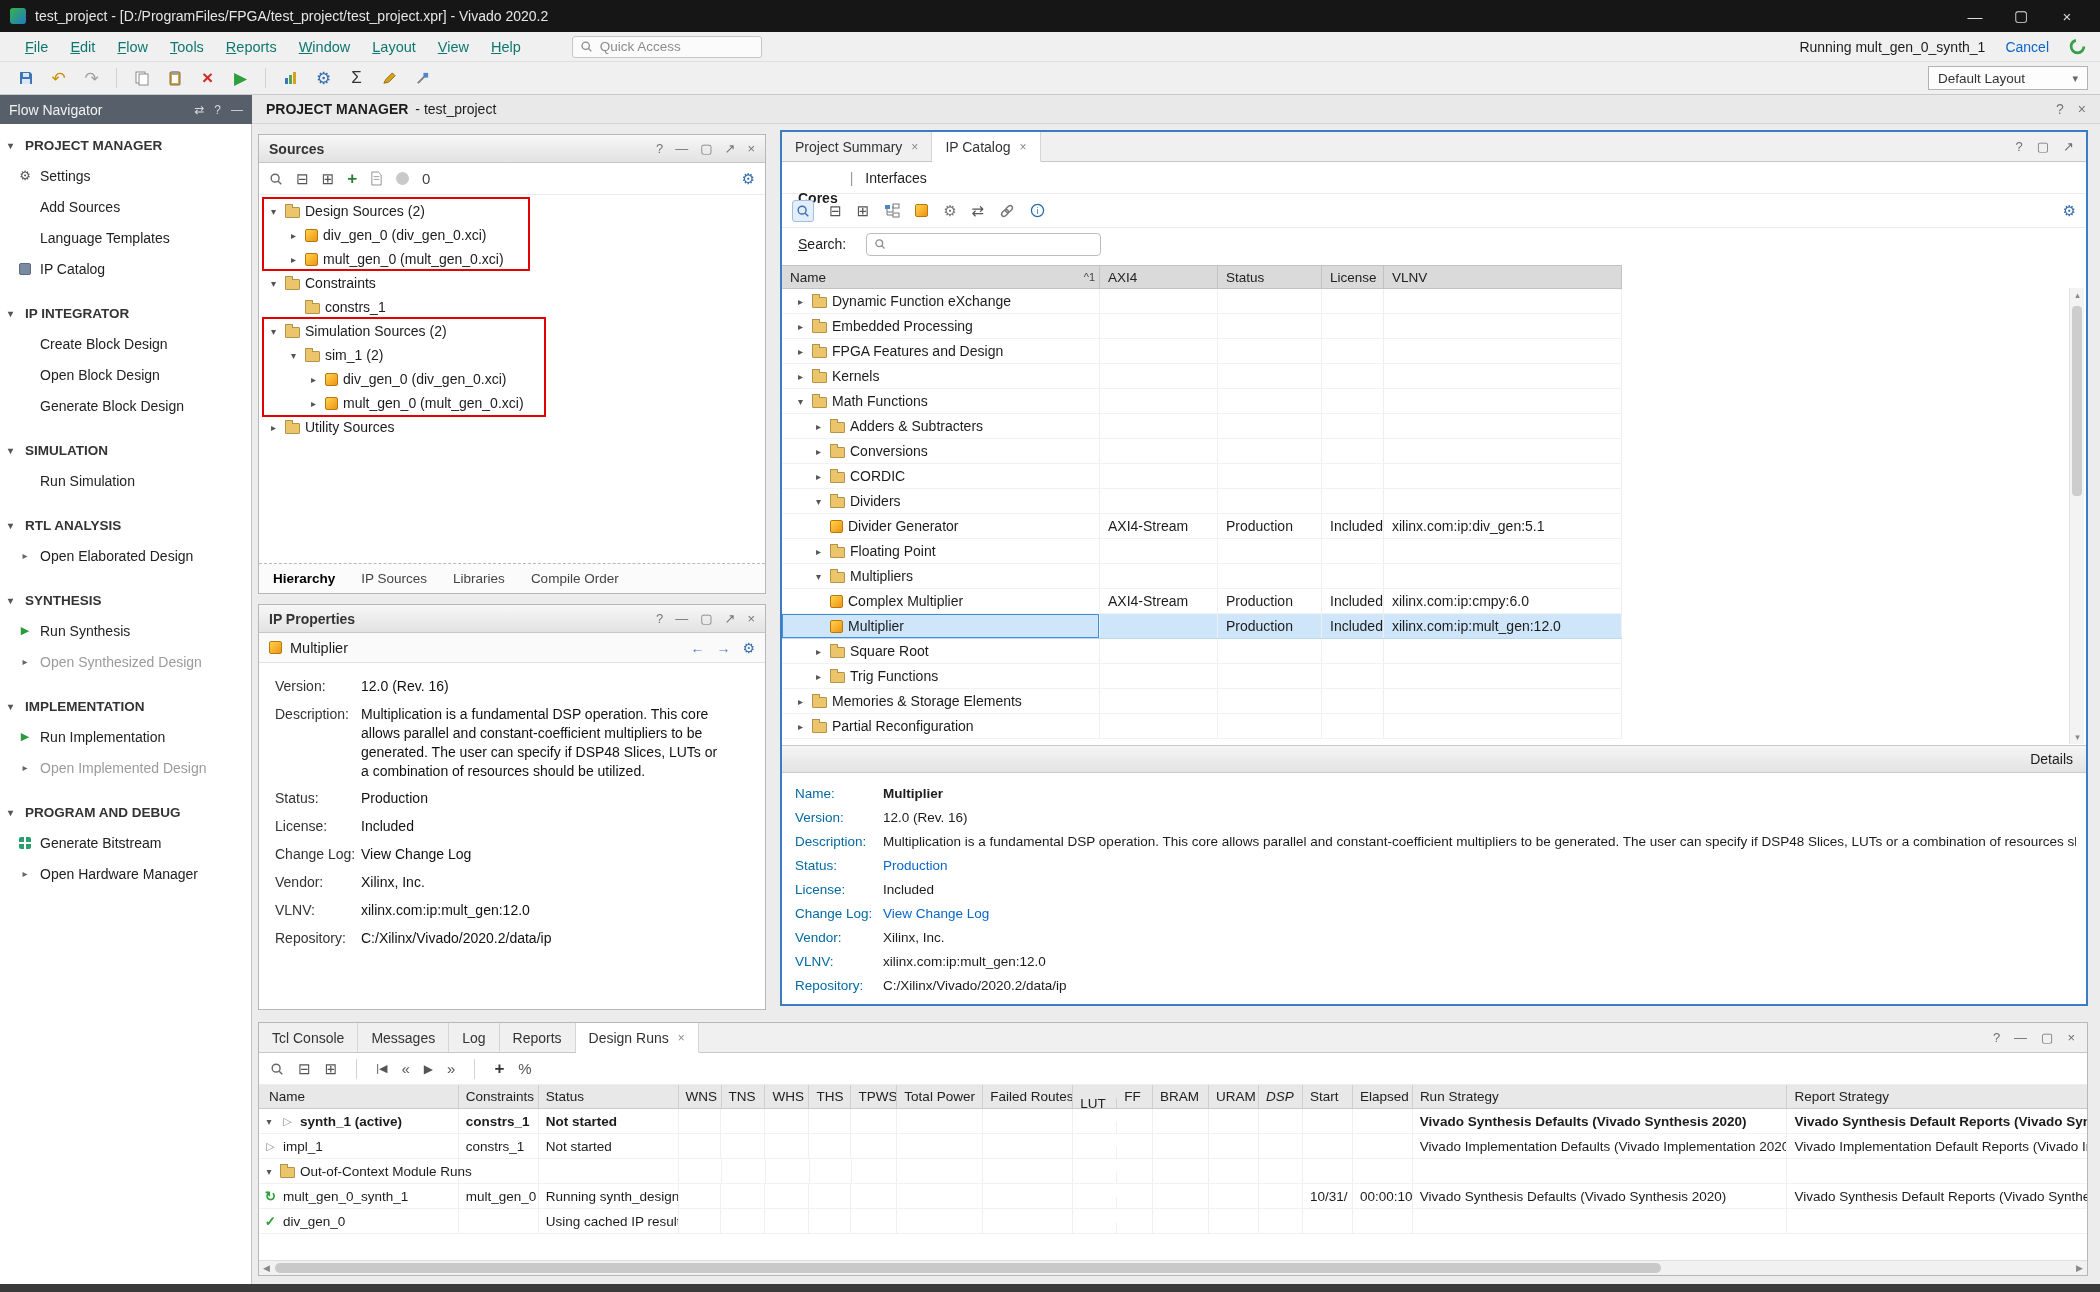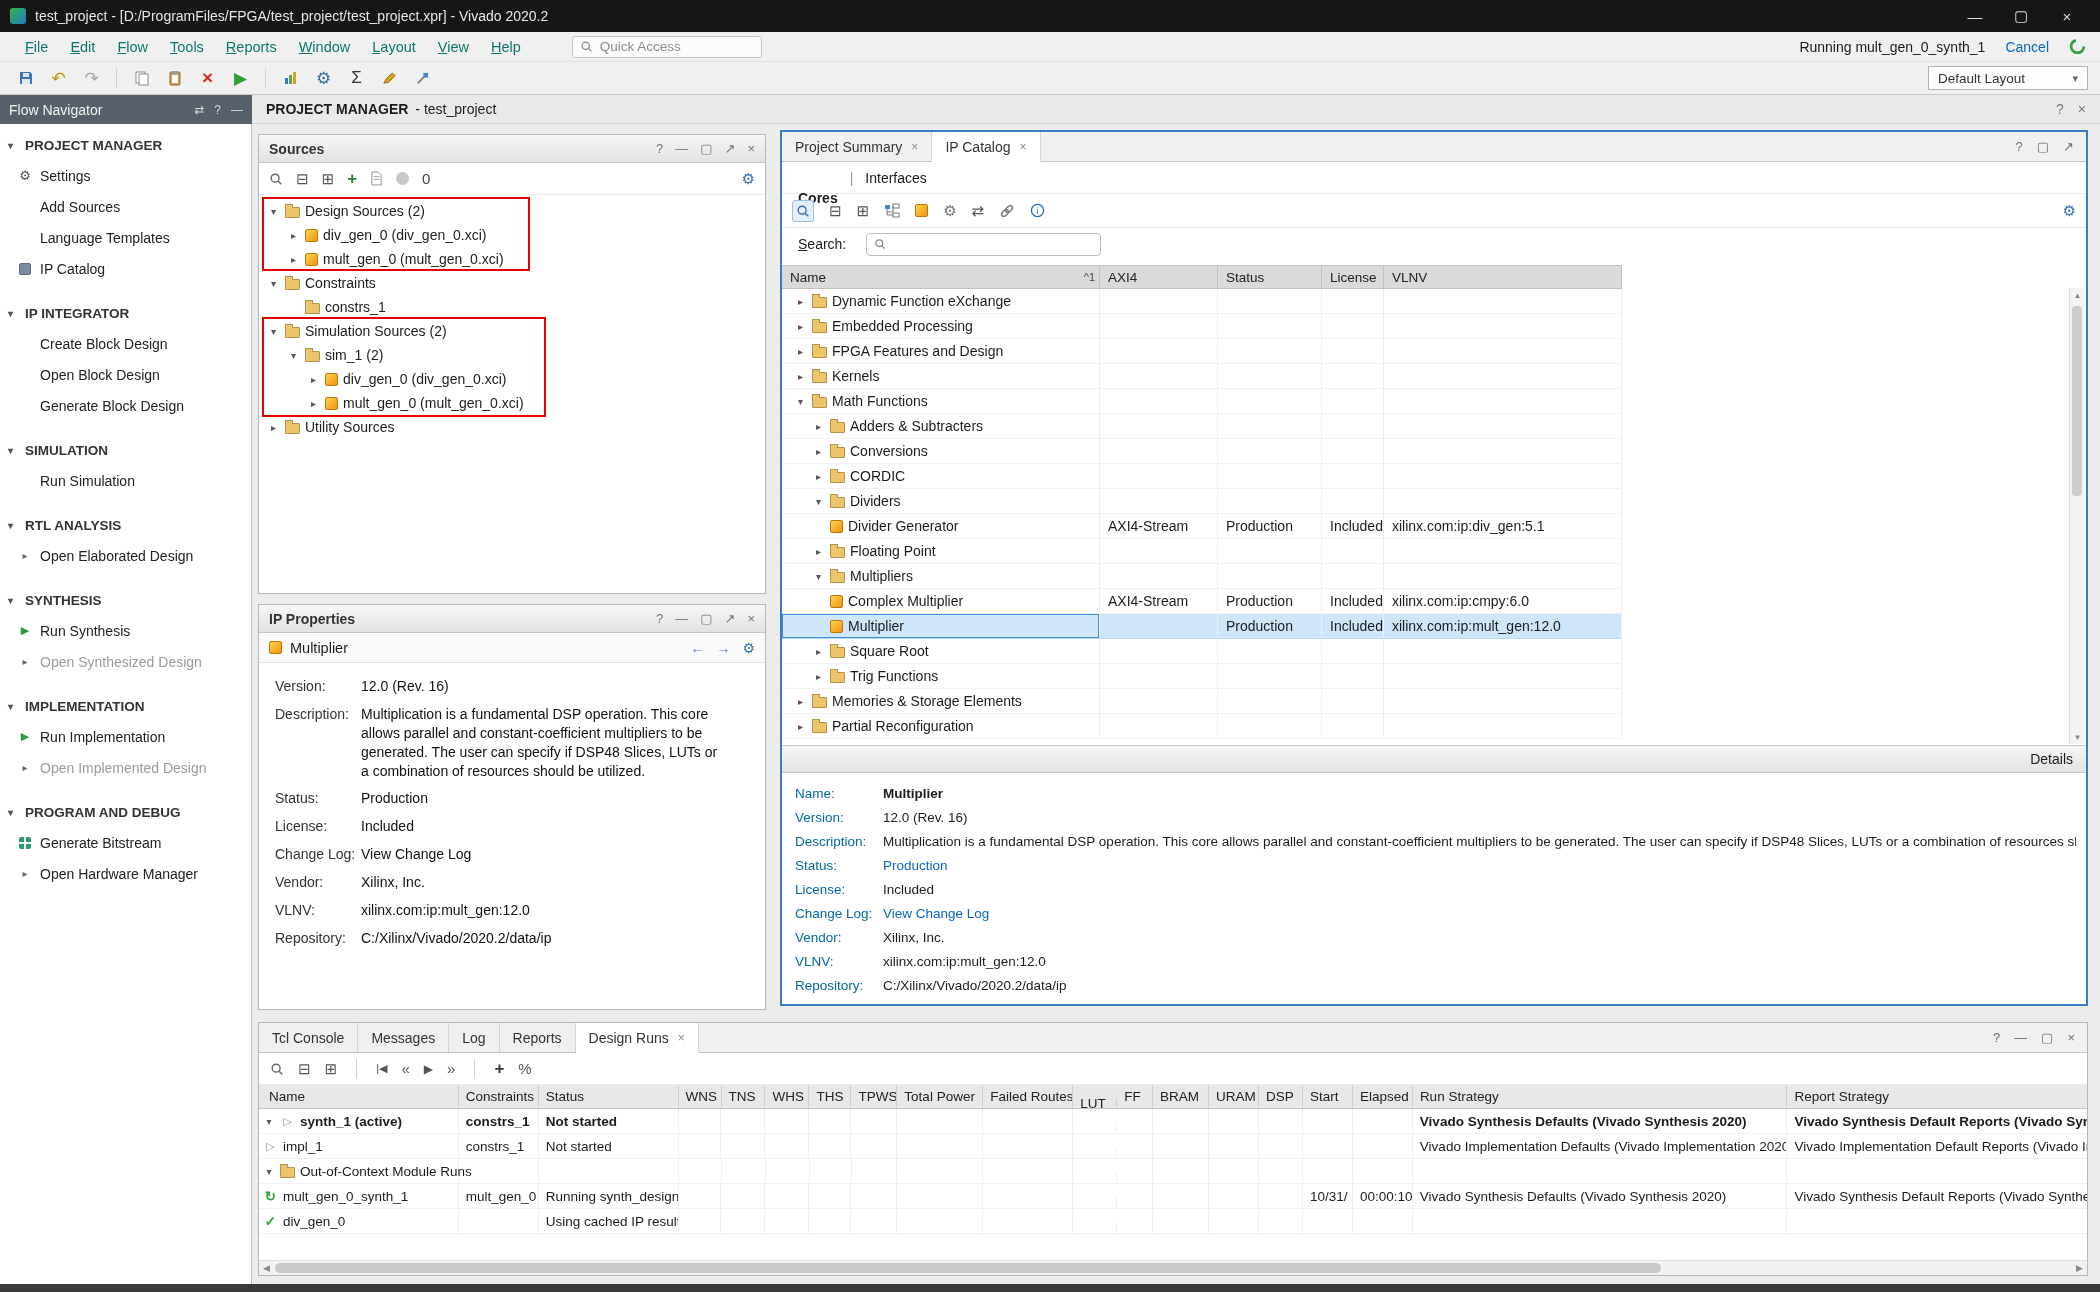--- a/index.html
+++ b/index.html
@@ -149,21 +149,21 @@
   .btoolbar { height:32px; display:flex; align-items:center; gap:14px; padding:0 11px;
               border-bottom:1px solid #ececec; flex:none; color:#555; }
   .bhead { display:flex; height:24px; background:#e8e8e8; border-bottom:1px solid #c9c9c9;
            font-size:13.5px; color:#222; flex:none; }
   .bh { display:flex; align-items:center; padding:0 7px; border-right:1px solid #cfcfcf; overflow:hidden; white-space:nowrap; }
   .brow { display:flex; height:25px; border-bottom:1px solid #f2f2f2; font-size:13.5px; flex:none; }
   .bc { display:flex; align-items:center; padding:0 7px; border-right:1px solid #f0f0f0;
         overflow:hidden; white-space:nowrap; }
   .wName{width:200px;} .wCons{width:80px;} .wStat{width:140px;} .wWns{width:43px;} .wTns{width:44px;}
   .wWhs{width:44px;} .wThs{width:42px;} .wTpws{width:46px;} .wPow{width:86px;} .wFail{width:90px;}
-  .wLut{width:44px;margin-top:13px;} .wFf{width:36px;} .wBram{width:56px;} .wUram{width:50px;} .wDsp{width:44px;}
+  .wLut{width:44px;margin-top:13px;} .wFf{width:36px;} .wBram{width:56px;} .wUram{width:50px;} .wDsp{width:44px;font-style:italic;}
   .wStart{width:50px;} .wElap{width:60px;} .wRun{width:375px;} .wRep{width:300px; border-right:none;}
   .bc.wName { gap:5px; padding-left:4px; }
   .rind1 { padding-left:26px; }
   .brow .chev { width:12px; text-align:center; color:#555; font-size:10px; flex:none; }
   .ric { width:15px; text-align:center; flex:none; }
   .ric.ns { color:#8a8a8a; font-size:11px; }
   .ric.run { color:#2fa13c; font-weight:bold; }
   .ric.ok { color:#2fa13c; font-weight:bold; }
   .b { font-weight:bold; }
   .hscroll { margin-top:auto; height:15px; background:#f1f1f1; border-top:1px solid #dedede;
@@ -485,20 +485,26 @@
       <span class="chev">▸</span>
       <span class="icon-ip"></span>
       <span>mult_gen_0 (mult_gen_0.xci)</span>
     </div>
     <div class="trow ind0">
       <span class="chev">▸</span>
       <span class="icon-folder"></span>
       <span>Utility Sources</span>
     </div>
   </div>
+  <div class="src-tabs">
+    <span class="src-tab active">Hierarchy</span>
+    <span class="src-tab">IP Sources</span>
+    <span class="src-tab">Libraries</span>
+    <span class="src-tab">Compile Order</span>
+  </div>
 </div>
 
 <div class="panel" id="ipprops">
   <div class="phd">
     <span>IP Properties</span>
     <span class="hd-icons">
       <span class="gi">?</span>
       <span class="gi">—</span>
       <span class="gi">▢</span>
       <span class="gi">↗</span>

